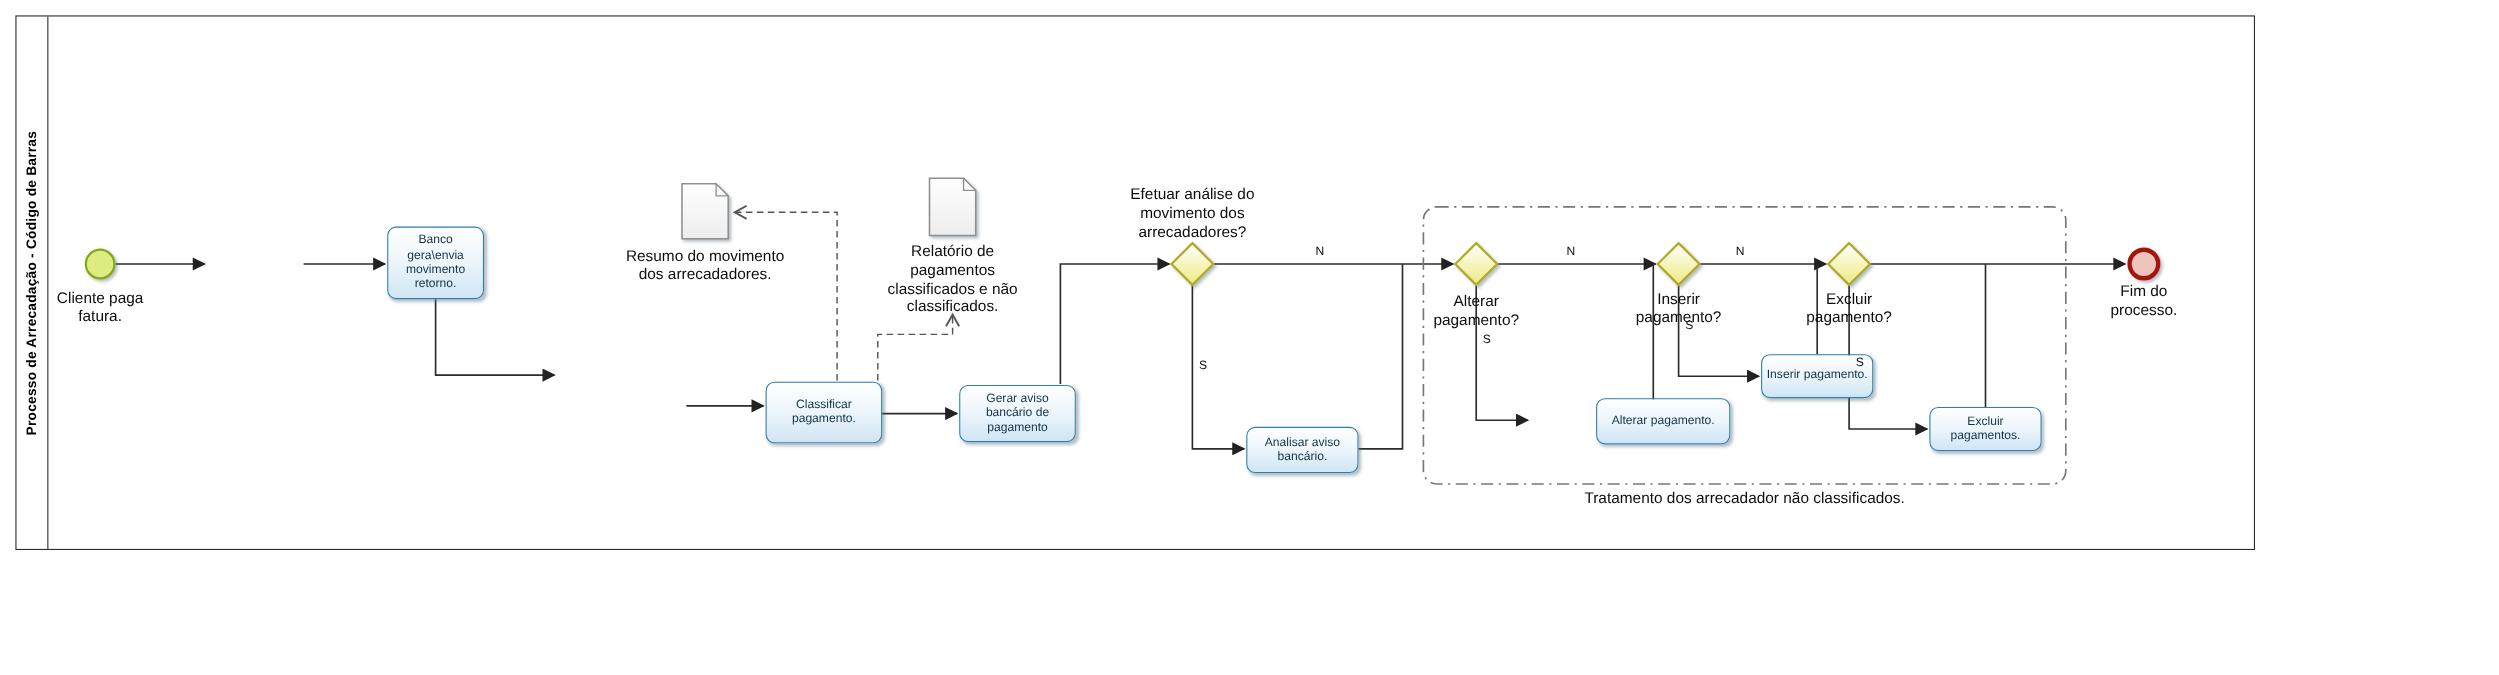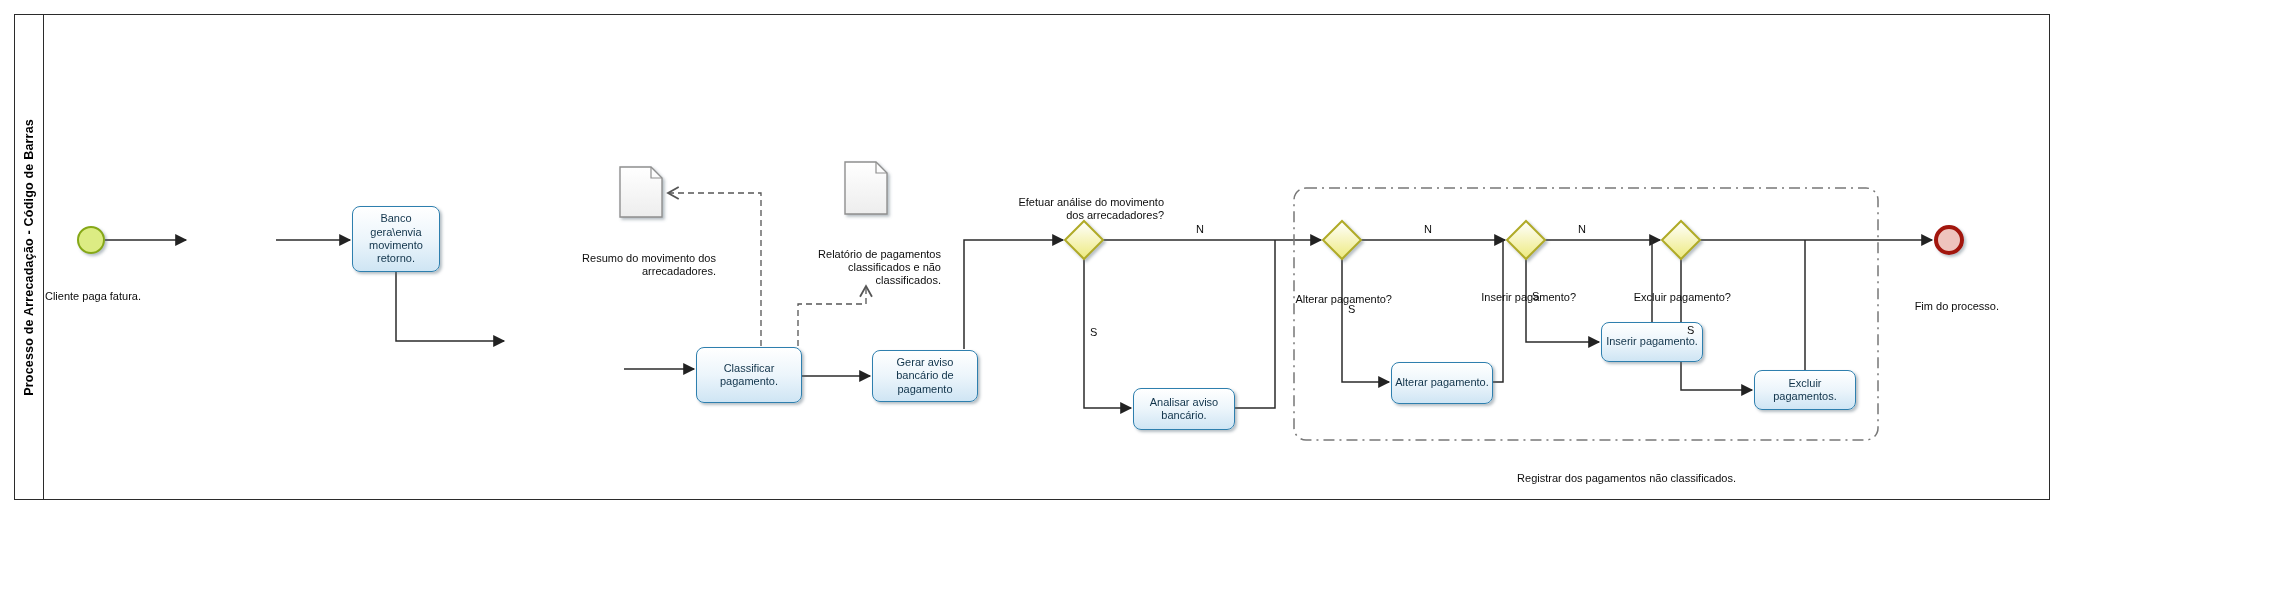--- a/index.html
+++ b/index.html
@@ -7,21 +7,21 @@
   .canvas{position:absolute;left:0;top:0;width:2272px;height:614px;background:#fff;overflow:hidden;}
   .pool{position:absolute;left:14px;top:14px;width:2036px;height:486px;border:1.3px solid #2b2b2b;background:#fff;box-sizing:border-box;}
   .pool-band{position:absolute;left:0;top:0;bottom:0;width:28px;border-right:1.3px solid #2b2b2b;display:flex;align-items:center;justify-content:center;}
   .pool-title{writing-mode:vertical-rl;transform:rotate(180deg);font-size:12.5px;font-weight:bold;color:#000;white-space:nowrap;letter-spacing:.2px;}
   svg.wires{position:absolute;left:0;top:0;}
   .task{position:absolute;box-sizing:border-box;border:1.6px solid #2e7fae;border-radius:8px;
         background:linear-gradient(180deg,#ffffff 0%,#ecf5fb 50%,#cfe5f4 100%);
         box-shadow:2px 2px 3px rgba(90,110,125,.45);
         display:flex;align-items:center;justify-content:center;text-align:center;
         font-size:11px;line-height:1.22;color:#10334a;padding:2px;}
-  .lbl{position:absolute;font-size:11px;line-height:1.2;text-align:right;color:#0d0d0d;margin-top:28px;}
+  .lbl{position:absolute;font-size:14px;line-height:1.2;text-align:center;color:#0d0d0d;}
   .branch{position:absolute;font-size:11px;color:#0d0d0d;font-weight:normal;}
 </style>
 </head>
 <body>
 
 <div class="canvas">
 
   <div class="pool">
     <div class="pool-band">
       <span class="pool-title">Processo de Arrecadação - Código de Barras</span>
@@ -96,42 +96,42 @@
   </div>
   <div class="task" style="left:696px;top:347px;width:106px;height:56px;">
     <span>Classificar pagamento.</span>
   </div>
   <div class="task" style="left:872px;top:350px;width:106px;height:52px;">
     <span>Gerar aviso bancário de pagamento</span>
   </div>
   <div class="task" style="left:1133px;top:388px;width:102px;height:42px;">
     <span>Analisar aviso bancário.</span>
   </div>
-  <div class="task" style="left:1391px;top:362px;width:102px;height:42px;">
+  <div class="task" style="left:1451px;top:362px;width:122px;height:42px;">
     <span>Alterar pagamento.</span>
   </div>
   <div class="task" style="left:1601px;top:322px;width:102px;height:40px;">
     <span>Inserir pagamento.</span>
   </div>
   <div class="task" style="left:1754px;top:370px;width:102px;height:40px;">
     <span>Excluir pagamentos.</span>
   </div>
 
   <div class="lbl" style="left:41px;top:262px;width:100px;">Cliente paga fatura.</div>
-  <div class="lbl" style="left:1899px;top:272px;width:100px;">Fim do processo.</div>
+  <div class="lbl" style="left:1899px;top:256px;width:100px;">Fim do processo.</div>
 
   <div class="lbl" style="left:1004px;top:168px;width:160px;">Efetuar análise do movimento dos arrecadadores?</div>
   <div class="lbl" style="left:1292px;top:265px;width:100px;">Alterar pagamento?</div>
   <div class="lbl" style="left:1476px;top:263px;width:100px;">Inserir pagamento?</div>
   <div class="lbl" style="left:1631px;top:263px;width:100px;">Excluir pagamento?</div>
 
   <div class="lbl" style="left:566px;top:224px;width:150px;">Resumo do movimento dos arrecadadores.</div>
   <div class="lbl" style="left:791px;top:220px;width:150px;">Relatório de pagamentos classificados e não classificados.</div>
 
-  <div class="lbl" style="left:1436px;top:444px;width:300px;">Registrar dos pagamentos não classificados.</div>
+  <div class="lbl" style="left:1436px;top:444px;width:300px;">Tratamento dos arrecadador não classificados.</div>
 
   <span class="branch" style="left:1196px;top:223px;">N</span>
   <span class="branch" style="left:1090px;top:326px;">S</span>
   <span class="branch" style="left:1424px;top:223px;">N</span>
   <span class="branch" style="left:1348px;top:303px;">S</span>
   <span class="branch" style="left:1578px;top:223px;">N</span>
   <span class="branch" style="left:1532px;top:290px;">S</span>
   <span class="branch" style="left:1687px;top:324px;">S</span>
 
 </div>

